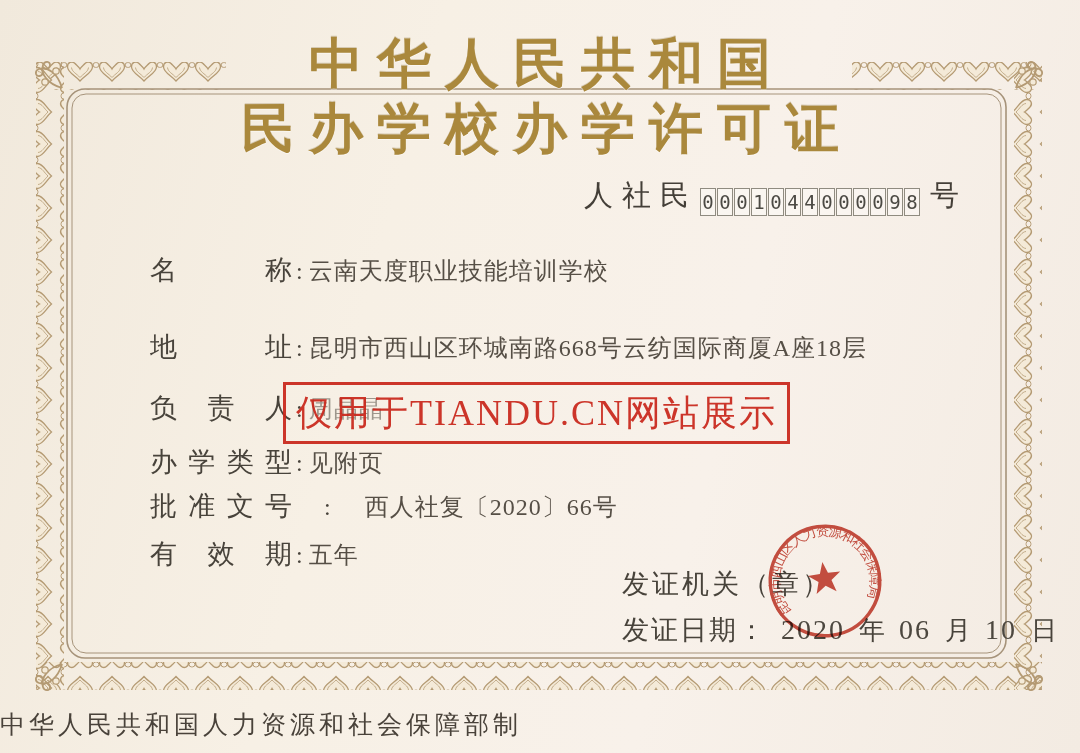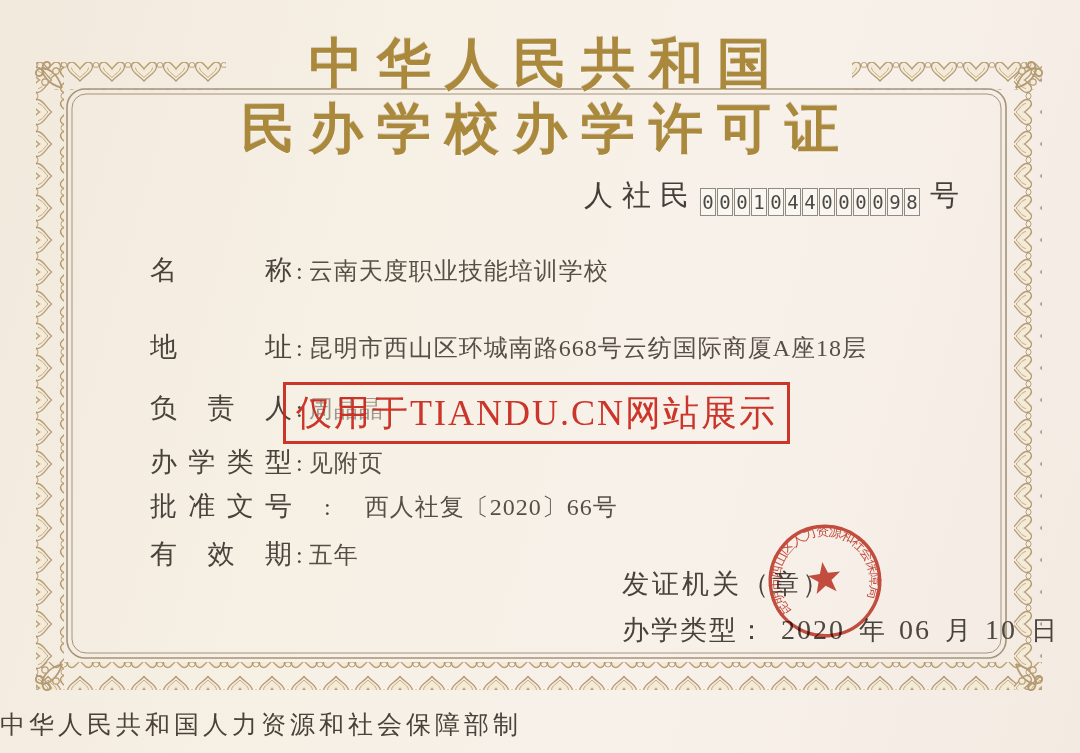--- a/index.html
+++ b/index.html
@@ -200,21 +200,21 @@
       <path id="sealArc" d="M20,79 A42.4,42.4 0 1 1 90,79" fill="none"></path>
     </defs>
     <circle cx="55" cy="55" r="51" fill="none" stroke="#c23a2b" stroke-width="3.2"></circle>
     <polygon points="55,37 51.2,47.8 39.8,48.1 48.9,55 45.6,65.9 55,59.4 64.4,65.9 61.1,55 70.2,48.1 58.8,47.8" fill="#c23a2b"></polygon>
     <text font-size="12.5" fill="#c23a2b" font-family="Liberation Serif, serif" letter-spacing="0">
       <textPath href="#sealArc" startOffset="0" textLength="180">昆明市西山区人力资源和社会保障局</textPath>
     </text>
   </svg>
 
   <div class="date-row">
-    <span class="date-label">办学类型：</span>
+    <span class="date-label">发证日期：</span>
     <span class="date-vals">
       <span class="date-num">2020</span>
       <span class="date-unit">年</span>
       <span class="date-num">06</span>
       <span class="date-unit">月</span>
       <span class="date-num">10</span>
       <span class="date-unit">日</span>
     </span>
   </div>
 

